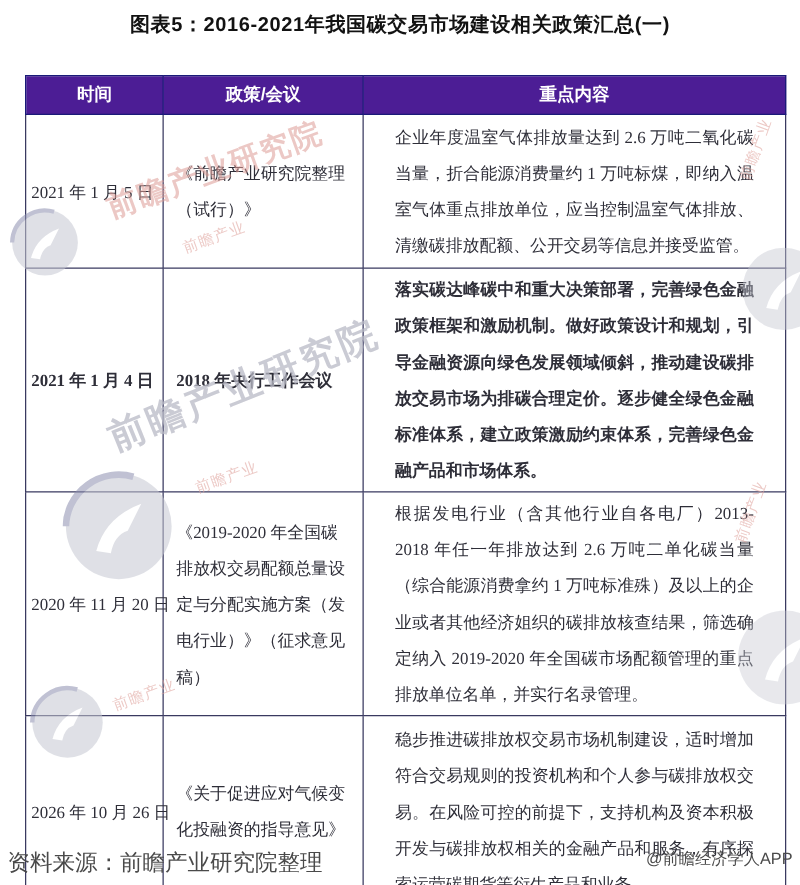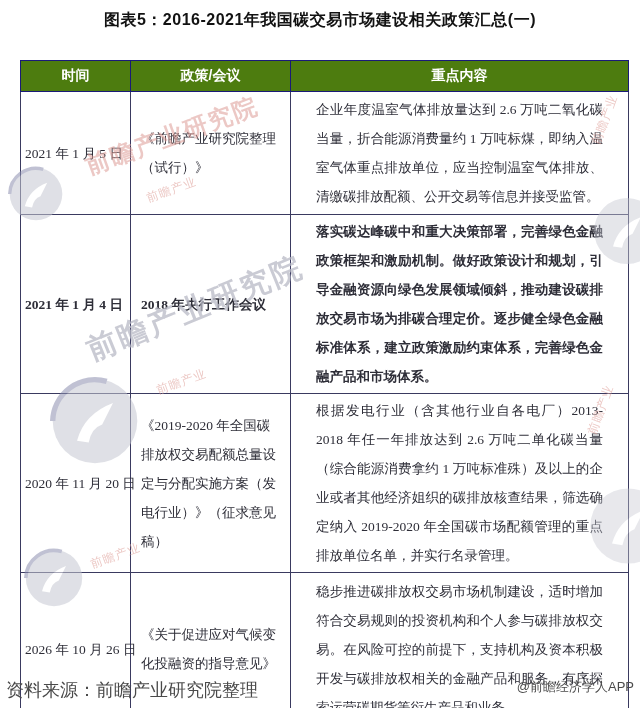--- a/index.html
+++ b/index.html
@@ -38,21 +38,21 @@
     width: 608px;
     border-collapse: collapse;
     table-layout: fixed;
     background: transparent;
   }
   .policy-table col.c-time   { width: 110px; }
   .policy-table col.c-policy { width: 160px; }
   .policy-table col.c-content{ width: 338px; }
 
   .policy-table th {
-    background: #4d7c0f;
+    background: #4c1d95;
     color: #ffffff;
     font-family: "Liberation Sans", "DejaVu Sans", sans-serif;
     font-weight: bold;
     font-size: 14px;
     height: 30px;
     border: 1px solid #1a1a78;
     text-align: center;
     padding: 0;
   }
   .policy-table td {

